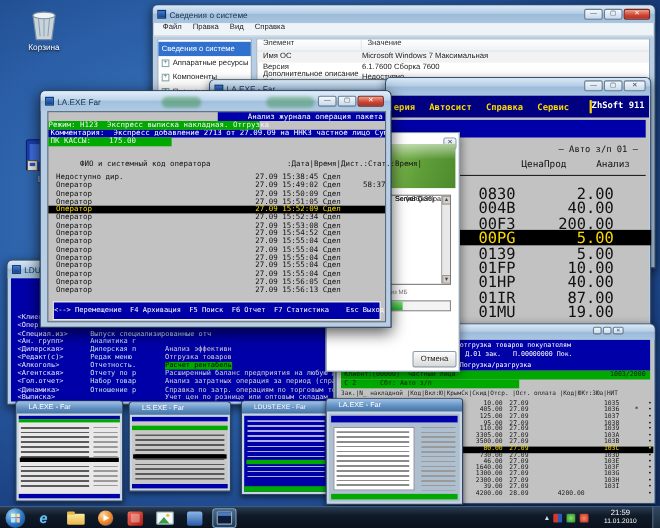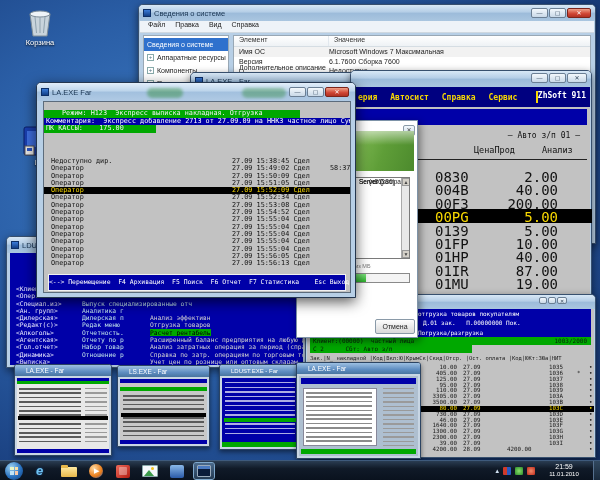--- a/index.html
+++ b/index.html
@@ -515,23 +515,25 @@
       <span>LA.EXE Far</span>
     </div>
     <div class="abs" style="left:110px;top:5px;width:36px;height:10px;border-radius:5px;background:#2f8a3a;opacity:.45;filter:blur(1.5px)"></div>
     <div class="abs" style="left:205px;top:5px;width:44px;height:10px;border-radius:5px;background:#2f8a3a;opacity:.4;filter:blur(1.5px)"></div>
     <div class="ctrls" style="right:6px;top:4px">
       <span class="cbtn">—</span>
       <span class="cbtn">▢</span>
       <span class="cbtn close">✕</span>
     </div>
     <div class="abs dosgray mono" style="left:6px;top:18px;width:308px;height:192px;border:1px solid #5c6c7c">
-      <div class="abs dosgreen" style="left:0;top:8px;width:256px;height:7.5px;color:#f2f2f2;font-size:6.8px;line-height:7.5px;white-space:pre;padding-left:18px">Режим: Н123  Экспресс выписка накладная. Отгрузка</div>
+      <div class="abs dosnavy" style="left:154px;top:0;right:0;height:8px;font-size:6.8px;line-height:8px;text-align:right;padding-right:2px">Анализ журнала операция пакета</div>
+      <div class="abs dosgreen" style="left:0;top:8px;width:192px;height:7.5px;color:#f2f2f2;font-size:6.8px;line-height:7.5px;white-space:pre;padding-left:0">Режим: Н123  Экспресс выписка накладная. Отгрузка</div>
       <div class="abs dosnavy" style="left:0;top:15.5px;width:100%;height:7.5px;font-size:6.8px;line-height:7.5px;white-space:pre;padding-left:2px;overflow:hidden">Комментария:  Экспресс добавление 2713 от 27.09.09 на ННКЗ частное лицо Сумма</div>
       <div class="abs dosgreen" style="left:0;top:23px;width:112px;height:7.5px;color:#f2f2f2;font-size:6.8px;line-height:7.5px;white-space:pre;padding-left:2px">ПК КАССЫ:    175.00</div>
+      <div class="abs" style="left:0;top:43px;width:100%;font-size:6.8px;color:#111;white-space:pre">       ФИО и системный код оператора                 :Дата|Время|Дист.:Стат.:Время|</div>
       <div class="abs" style="left:0;top:56px;width:100%">
 
       <div class="log-row">
             <span class="log-name">Недоступно дир.</span>
             <span class="log-time">27.09 15:38:45 Сдел</span>
             <span class="log-extra"></span>
           </div>
           <div class="log-row">
             <span class="log-name">Оператор</span>
             <span class="log-time">27.09 15:49:02 Сдел</span>

